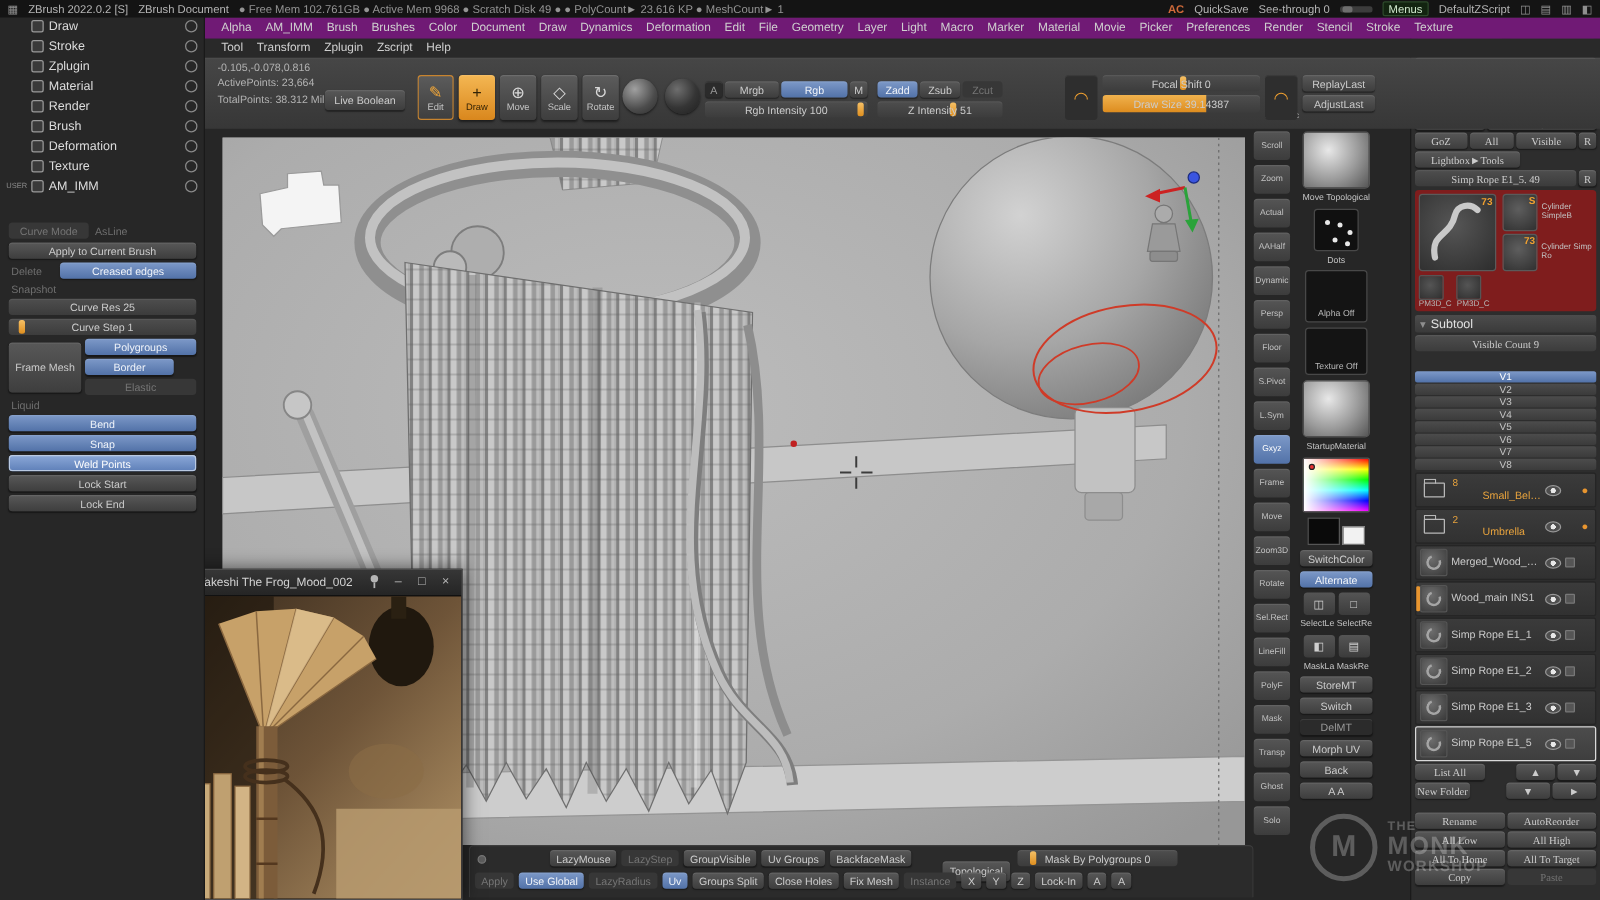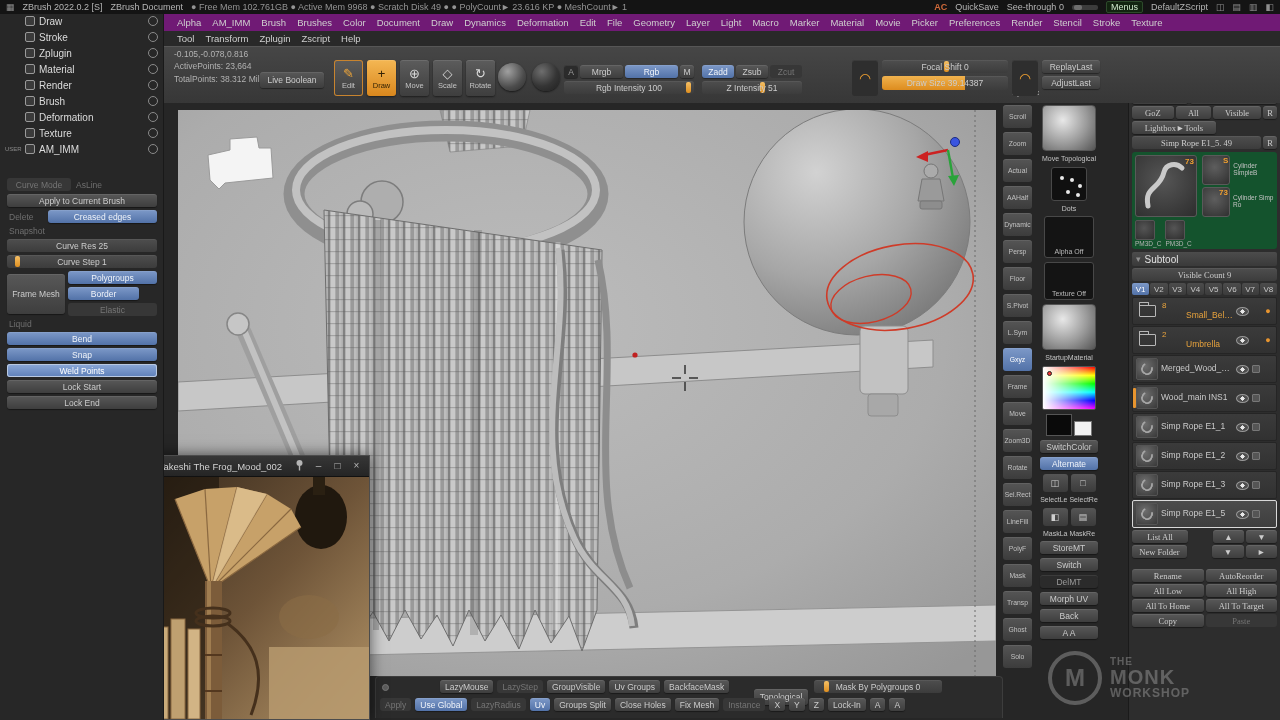--- a/index.html
+++ b/index.html
@@ -80,31 +80,31 @@
 .sw-white{width:18px;height:15px;background:#f2f2f2;border:1px solid #777;}
 .pair{display:flex;gap:3px;}
 .pair .pbtn{width:25px;height:18px;background:linear-gradient(#555,#3b3b3b);border-radius:3px;display:flex;align-items:center;justify-content:center;color:#cfcfcf;font-size:9px;}
 .w58{width:58px;}
 
 #toolpanel{position:absolute;left:1128px;top:13px;width:152px;height:707px;background:#2d2d2d;padding:2px 3px;overflow:hidden;z-index:12;border-left:1px solid #1a1a1a;}
 .panel-header{height:14px;background:linear-gradient(#4c4c4c,#3a3a3a);border-radius:2px;display:flex;align-items:center;padding:0 4px;gap:4px;font-size:10px;color:#e2e2e2;}
 .tp-row{display:flex;gap:2px;margin-top:2px;align-items:center;font-family:Liberation Serif, serif;}
 .tp-row .btn{flex:1;}
 .btn.fixed{flex:none;}
-.thumbs{margin-top:3px;background:#14532d;border-radius:3px;height:97px;position:relative;padding:3px;}
+.thumbs{margin-top:3px;background:#7f1d1d;border-radius:3px;height:97px;position:relative;padding:3px;}
 .thumb-big{position:absolute;left:3px;top:3px;width:62px;height:62px;background:radial-gradient(circle at 45% 40%,#565656,#2d2d2d);border:1px solid #5a5a5a;border-radius:3px;}
 .badge{position:absolute;font-size:8px;color:#f0a030;font-weight:bold;}
 .tsm{width:30px;height:30px;background:radial-gradient(circle at 45% 40%,#5e5e5e,#303030);border:1px solid #5a5a5a;border-radius:3px;position:relative;}
 .tsm-wrap{position:absolute;left:70px;top:3px;width:78px;display:flex;flex-direction:column;gap:2px;}
 .tsm-row{display:flex;align-items:center;gap:3px;}
 .tsm-cap{font-size:6.5px;color:#c2c2c2;line-height:1.05;}
 .pm-row{position:absolute;left:3px;top:68px;display:flex;gap:4px;}
 .pm{width:20px;height:20px;background:radial-gradient(circle at 45% 40%,#555,#2e2e2e);border:1px solid #555;border-radius:2px;}
 .pm-cap{font-size:6.5px;color:#b5b5b5;}
-.sub-tabs{display:flex;gap:1px;margin-top:2px;}
+.sub-tabs{display:flex;gap:1px;margin-top:16px;flex-direction:column;}
 .vtab{flex:1;height:12px;font-size:8px;background:linear-gradient(#4c4c4c,#3b3b3b);color:#c6c6c6;display:flex;align-items:center;justify-content:center;border-radius:2px;}
 .vtab.active{background:linear-gradient(#7d99c8,#5272a8);color:#fff;}
 .st-list{margin-top:2px;display:flex;flex-direction:column;gap:1px;}
 .st-row{position:relative;height:28px;background:linear-gradient(#3b3b3b,#313131);border:1px solid #252525;border-radius:2px;display:flex;align-items:center;gap:3px;padding:0 3px;}
 .st-row.selected{border-color:#d9d9d9;background:linear-gradient(#4c4c4c,#3e3e3e);}
 .st-row.marker::before{content:"";position:absolute;left:0;top:3px;bottom:3px;width:3px;background:#e8952f;border-radius:1px;}
 .st-thumb{width:22px;height:22px;background:radial-gradient(circle at 40% 35%,#6e6e6e,#383838);border:1px solid #555;border-radius:2px;flex:none;position:relative;overflow:hidden;}
 .st-thumb::after{content:"";position:absolute;inset:4px;border:2px solid #a5a5a5;border-top-color:transparent;border-radius:50%;transform:rotate(25deg);}
 .st-folder{width:17px;height:12px;border:1px solid #b8b8b8;border-radius:1px;position:relative;flex:none;margin:0 3px;}
 .st-folder::before{content:"";position:absolute;left:-1px;top:-4px;width:8px;height:3px;border:1px solid #b8b8b8;border-bottom:none;border-radius:1px 1px 0 0;}
@@ -781,21 +781,21 @@
       <div class="btn fixed" style="width:56px">List All</div>
       <span style="flex:1"></span>
       <div class="btn ib">
           <span>▲</span>
         </div>
       <div class="btn ib">
           <span>▼</span>
         </div>
     </div>
     <div class="tp-row">
-      <div class="btn fixed" style="width:55px">New Folder</div>
+      <div class="btn fixed" style="width:44px">New Folder</div>
       <span style="flex:1"></span>
       <div class="btn ib">
           <span>▼</span>
         </div>
       <div class="btn ib">
           <span>►</span>
         </div>
     </div>
     <div class="tp-gap"></div>
     <div class="tp-row">

